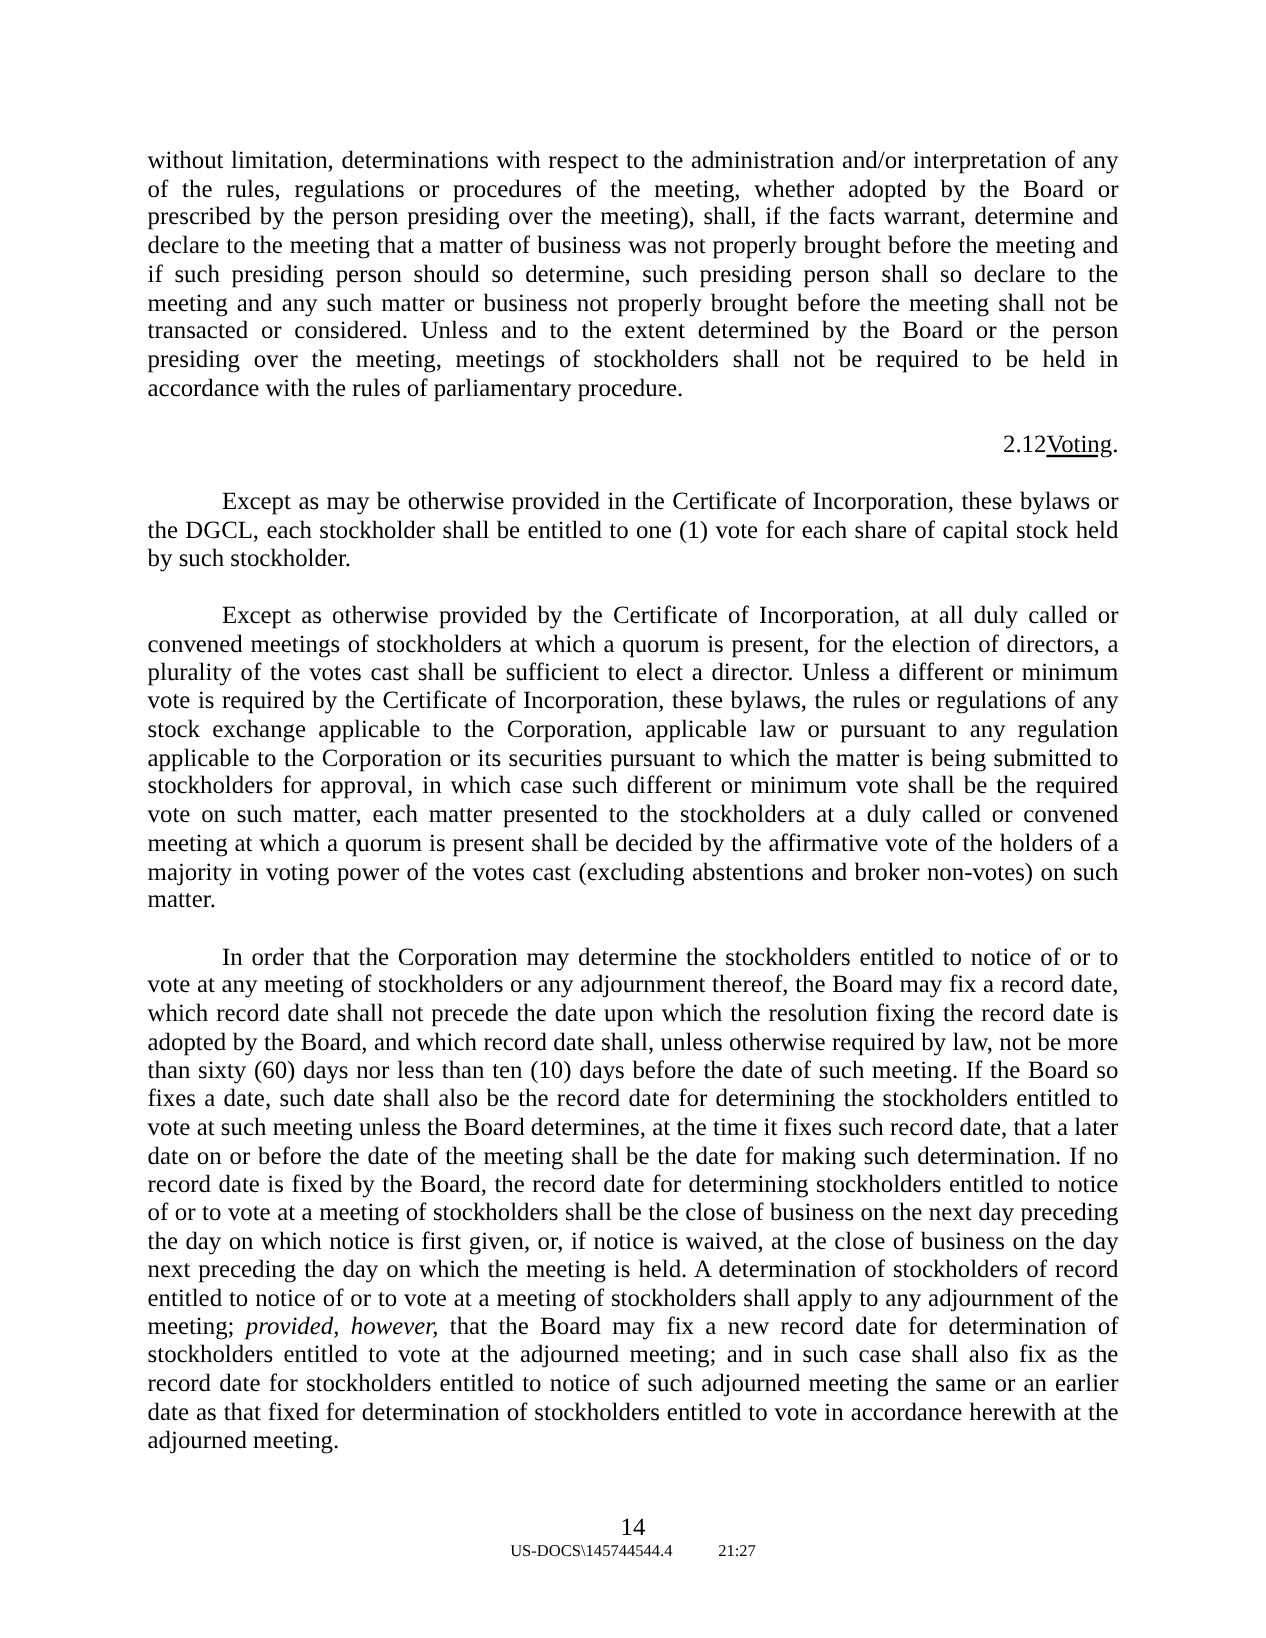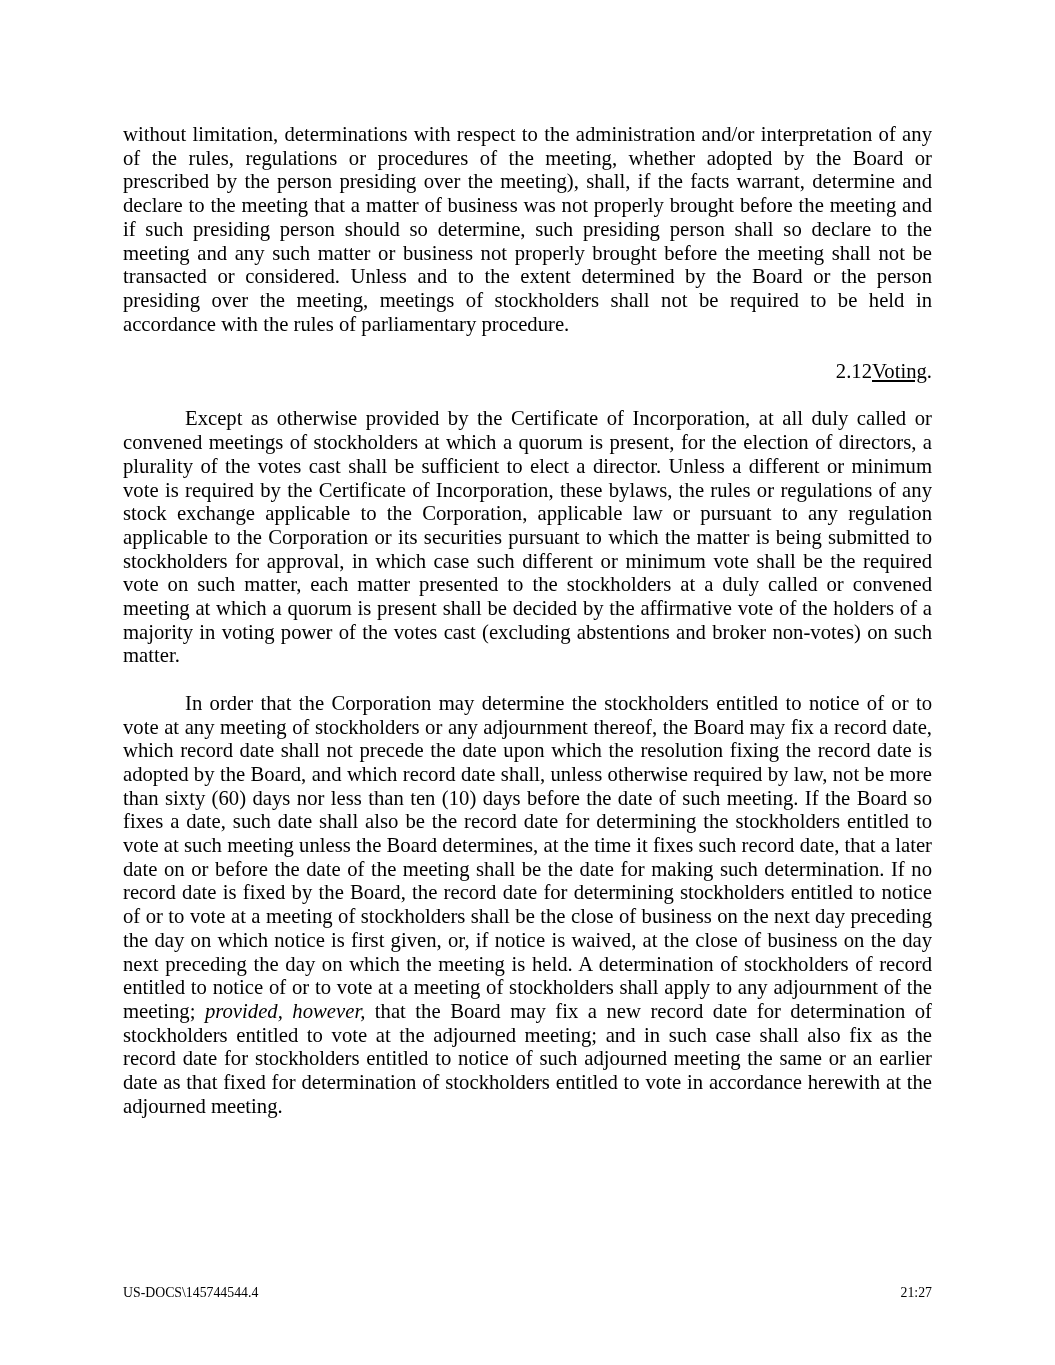--- a/index.html
+++ b/index.html
@@ -53,35 +53,37 @@
     left: 0;
     width: 100%;
     text-align: center;
   }
   .footer-row {
     position: absolute;
     top: 1285px;
     left: 123px;
     right: 123px;
     display: flex;
-    justify-content: space-between;
+    justify-content: center;
     font-size: 13.8px;
     line-height: 15.8px;
     gap: 38px;
   }
 </style>
 </head>
 <body>
 
 <div class="page">
   <div class="doc-body">
       <p class="block para"><span>without limitation, determinations with respect to the administration and/or interpretation of any of the rules, regulations or procedures of the meeting, whether adopted by the Board or prescribed by the person presiding over the meeting), shall, if the facts warrant, determine and declare to the meeting that a matter of business was not properly brought before the meeting and if such presiding person should so determine, such presiding person shall so declare to the meeting and any such matter or business not properly brought before the meeting shall not be transacted or considered. Unless and to the extent determined by the Board or the person presiding over the meeting, meetings of stockholders shall not be required to be held in accordance with the rules of parliamentary procedure.</span></p>
       <p class="block heading"><span class="num">2.12</span><span class="title">Voting</span><span>.</span></p>
+      <p class="block para indent"><span>Except as may be otherwise provided in the Certificate of Incorporation, these bylaws or the DGCL, each stockholder shall be entitled to one (1) vote for each share of capital stock held by such stockholder.</span></p>
       <p class="block para indent"><span>Except as otherwise provided by the Certificate of Incorporation, at all duly called or convened meetings of stockholders at which a quorum is present, for the election of directors, a plurality of the votes cast shall be sufficient to elect a director. Unless a different or minimum vote is required by the Certificate of Incorporation, these bylaws, the rules or regulations of any stock exchange applicable to the Corporation, applicable law or pursuant to any regulation applicable to the Corporation or its securities pursuant to which the matter is being submitted to stockholders for approval, in which case such different or minimum vote shall be the required vote on such matter, each matter presented to the stockholders at a duly called or convened meeting at which a quorum is present shall be decided by the affirmative vote of the holders of a majority in voting power of the votes cast (excluding abstentions and broker non-votes) on such matter.</span></p>
       <p class="block para indent"><span>In order that the Corporation may determine the stockholders entitled to notice of or to vote at any meeting of stockholders or any adjournment thereof, the Board may fix a record date, which record date shall not precede the date upon which the resolution fixing the record date is adopted by the Board, and which record date shall, unless otherwise required by law, not be more than sixty (60) days nor less than ten (10) days before the date of such meeting. If the Board so fixes a date, such date shall also be the record date for determining the stockholders entitled to vote at such meeting unless the Board determines, at the time it fixes such record date, that a later date on or before the date of the meeting shall be the date for making such determination. If no record date is fixed by the Board, the record date for determining stockholders entitled to notice of or to vote at a meeting of stockholders shall be the close of business on the next day preceding the day on which notice is first given, or, if notice is waived, at the close of business on the day next preceding the day on which the meeting is held. A determination of stockholders of record entitled to notice of or to vote at a meeting of stockholders shall apply to any adjournment of the meeting; </span><em>provided,</em><span> </span><em>however,</em><span> that the Board may fix a new record date for determination of stockholders entitled to vote at the adjourned meeting; and in such case shall also fix as the record date for stockholders entitled to notice of such adjourned meeting the same or an earlier date as that fixed for determination of stockholders entitled to vote in accordance herewith at the adjourned meeting.</span></p>
     </div>
 
+  <div class="page-number">14</div>
 
   <div class="footer-row">
     <span>US-DOCS\145744544.4</span>
     <span>21:27</span>
   </div>
 </div>
 
 </body></html>

